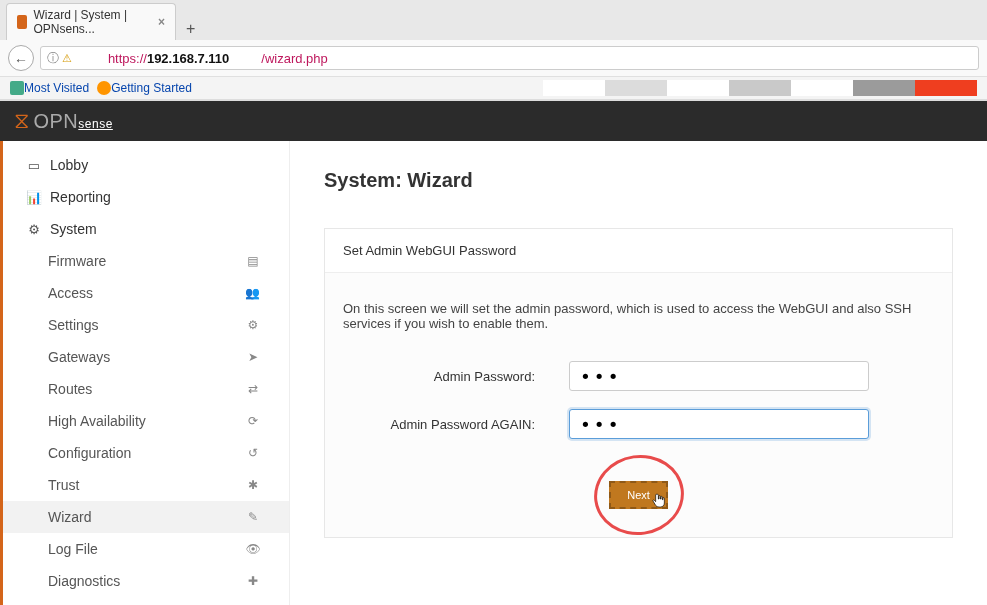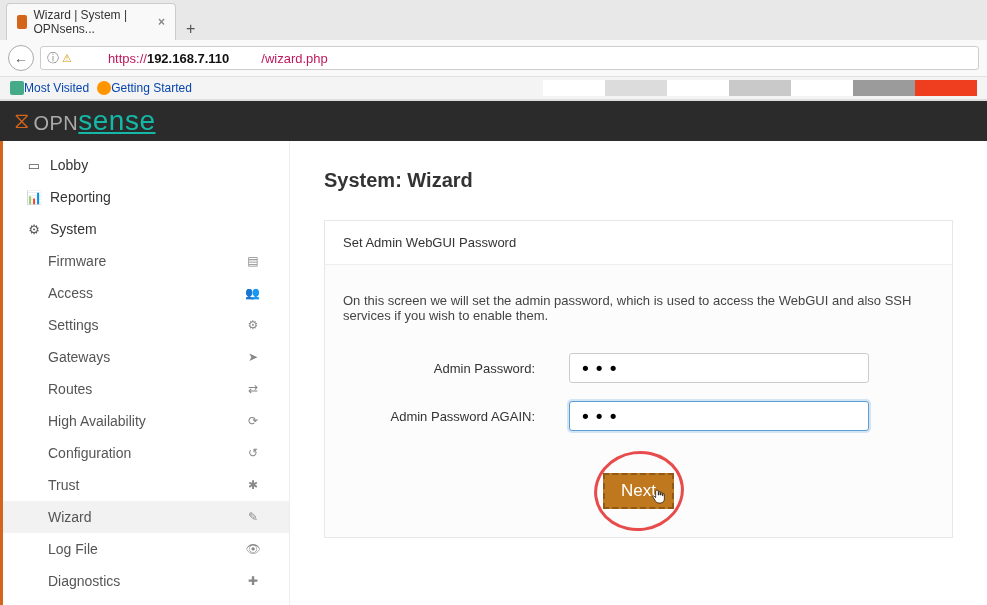--- a/index.html
+++ b/index.html
@@ -24,47 +24,47 @@
     .bm-icon.ff { background: #ff9500; border-radius: 50%; position:relative; }
     .color-strip { display: flex; height: 16px; margin-left: auto; }
     .color-strip span { width: 62px; height: 16px; }
     
     
     .app-header { background: #2b2b2b; height: 40px; display: flex; align-items: center; padding: 0 14px; }
     .logo { display: flex; align-items: center; gap: 4px; }
     .logo-icon { color: #d4651a; font-size: 22px; }
     .logo-text { font-family: sans-serif; font-weight: 300; letter-spacing: 0.5px; }
     .logo-text .g { color: #aaa; font-size: 20px; }
-    .logo-text .o { color: #14b8a6; font-size: 28px; font-weight: 500; text-decoration: underline; }
+    .logo-text .o { color: #ffffff; font-size: 12px; font-weight: 500; text-decoration: underline; }
     
     
     .wrap { display: flex; min-height: 477px; }
     .sidebar { width: 290px; border-right: 1px solid #eee; background: #fff; padding: 8px 0; position: relative; }
     .orange-edge { position: absolute; left: 0; top: 0; bottom: 0; width: 3px; background: #d4651a; }
     .nav-item { display: flex; align-items: center; gap: 8px; padding: 8px 24px 8px 26px; color: #333; cursor: pointer; font-size: 14px; }
     .nav-item .ni-icon { width: 16px; text-align: center; color: #555; font-size: 13px; }
     .nav-item.active-group { font-weight: 400; }
     .sub { padding-left: 48px !important; font-size: 14px; color: #555; justify-content: space-between; padding-right: 28px; }
     .sub .right-ic { color: #888; font-size: 12px; width: 16px; text-align: center; }
     .sub.selected { background: #f2f2f2; }
     .sub .label { flex: 1; }
     
     
     .content { flex: 1; padding: 28px 34px; }
-    .page-title { font-size: 20px; font-weight: 700; color: #333; margin-bottom: 28px; }
+    .page-title { font-size: 20px; font-weight: 700; color: #333; margin-bottom: 36px; }
     .panel { border: 1px solid #e7e7e7; background: #fcfcfc; }
     .panel-head { padding: 14px 18px; font-weight: 400; font-size: 13px; border-bottom: 1px solid #eee; background: #fff; }
     .panel-body { padding: 28px 18px; font-size: 13px; color: #444; }
     .desc { margin-bottom: 30px; font-size: 13px; }
     .form-row { display: flex; align-items: center; margin-bottom: 18px; gap: 16px; }
     .form-label { width: 210px; text-align: right; padding-right: 18px; font-size: 13px; color: #333; }
     .form-input { width: 300px; height: 30px; border: 1px solid #ccc; border-radius: 3px; padding: 0 10px; font-size: 18px; letter-spacing: 3px; background: #fff; }
     .form-input.focused { border: 1px solid #5b9dd9; box-shadow: 0 0 0 2px rgba(91,157,217,0.25); outline: none; }
     .btn-row { text-align: center; margin-top: 42px; position: relative; }
-    .next-btn { display: inline-block; background: #c0781f; color: #fff; border: 2px dashed rgba(0,0,0,0.25); padding: 6px 16px; font-size: 17px; cursor: pointer; position: relative; }
+    .next-btn { display: inline-block; background: #c0781f; color: #fff; border: 2px dashed rgba(0,0,0,0.25); padding: 6px 16px; font-size: 11px; cursor: pointer; position: relative; }
     .circle-annot { position: absolute; width: 90px; height: 80px; border: 3px solid #e84b4b; border-radius: 50%; left: 50%; top: 50%; transform: translate(-50%, -50%) rotate(-8deg); pointer-events: none; }
     .cursor-hand { position: absolute; left: 50%; top: 50%; transform: translate(12px,-2px); font-size: 16px; pointer-events: none; color:#000;}
     .cursor-hand svg { width: 16px; height: 16px; }
   </style>
 </head>
 <body>
 
 <div class="browser-top">
   <div class="tab-bar">
     <div class="tab">

